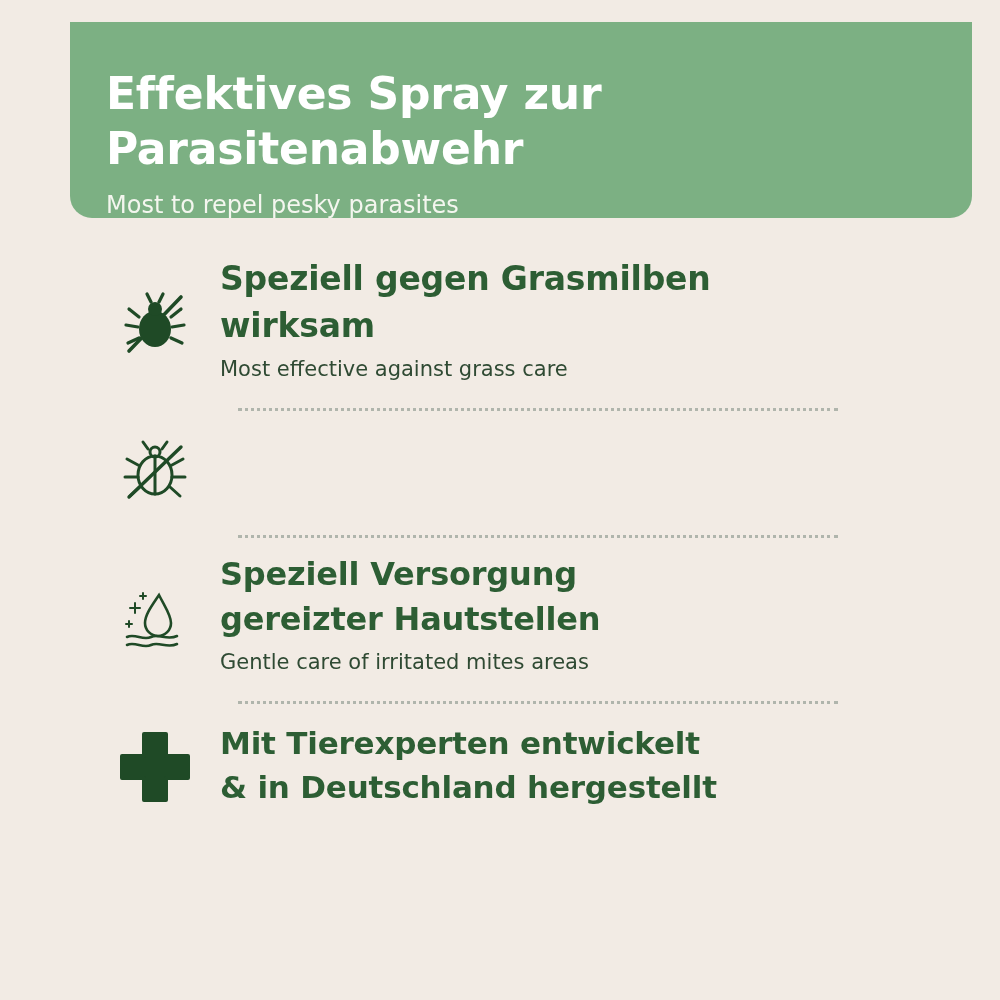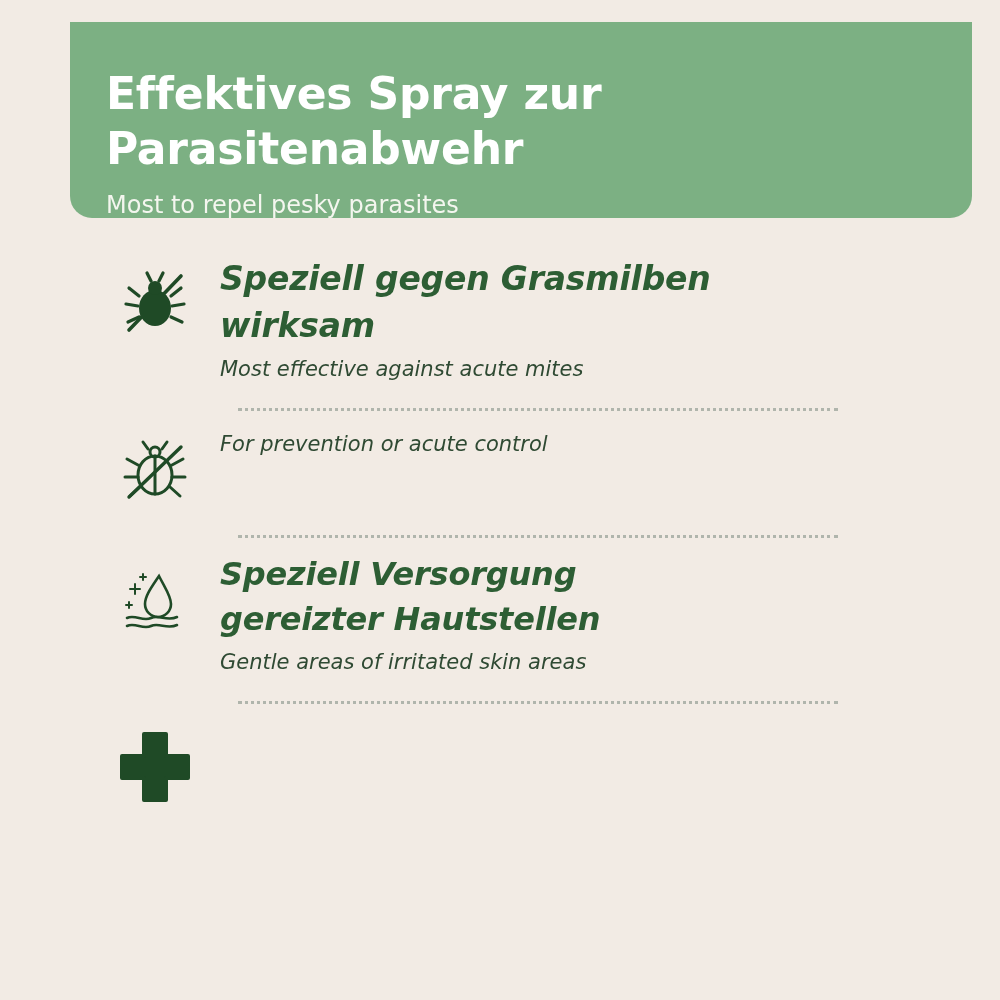--- a/index.html
+++ b/index.html
@@ -53,23 +53,22 @@
 
   
   .features {
     position: absolute;
     left: 100px;
     top: 256px;
     width: 800px;
   }
   .feature {
     display: flex;
-    align-items: flex-start;
+    align-items: center;
     padding-bottom: 6px;
-    font-style: italic;
   }
   .feature-icon {
     width: 110px;
     min-width: 110px;
     display: flex;
     justify-content: center;
     padding-top: 8px;
   }
   .feature-text {
     flex: 1;
@@ -128,21 +127,21 @@
             <path d="M56 53 L67 58"></path>
             <path d="M36 17 L32 9"></path>
             <path d="M44 17 L48 9"></path>
             <path d="M14 66 L66 12" stroke-width="3.6"></path>
           </g>
         </svg>
       </div>
       <div class="feature-text">
         <div class="feature-de">Speziell gegen Grasmilben
 wirksam</div>
-        <div class="feature-en">Most effective against acute mites</div>
+        <div class="feature-en">Most effective against grass care</div>
       </div>
     </div>
 
     <div class="divider"></div>
 
     <div class="feature f2">
       <div class="feature-icon">
         <svg width="80" height="80" viewBox="0 0 80 80">
           <g fill="none" stroke="#1f4a26" stroke-width="3" stroke-linecap="round">
             <ellipse cx="40" cy="42" rx="17" ry="19"></ellipse>
@@ -154,21 +153,20 @@
             <path d="M23 44 L10 44"></path>
             <path d="M25 54 L15 63"></path>
             <path d="M57 32 L68 26"></path>
             <path d="M57 44 L70 44"></path>
             <path d="M55 54 L65 63"></path>
             <path d="M14 64 L66 14" stroke-width="3.4"></path>
           </g>
         </svg>
       </div>
       <div class="feature-text">
-        <div class="feature-en">For prevention or acute control</div>
       </div>
     </div>
 
     <div class="divider"></div>
 
     <div class="feature f3">
       <div class="feature-icon">
         <svg width="80" height="80" viewBox="0 0 80 80">
           <g fill="none" stroke="#1f4a26" stroke-width="2.6" stroke-linecap="round">
             <path d="M44 16 C36 28 30 36 30 44 a13 13 0 0 0 26 0 c0 -8 -6 -16 -12 -28 Z"></path>
@@ -179,30 +177,32 @@
             <path d="M14 42 L14 48" stroke-width="2"></path>
             <path d="M11 45 L17 45" stroke-width="2"></path>
             <path d="M28 14 L28 20" stroke-width="2"></path>
             <path d="M25 17 L31 17" stroke-width="2"></path>
           </g>
         </svg>
       </div>
       <div class="feature-text">
         <div class="feature-de">Speziell Versorgung
 gereizter Hautstellen</div>
-        <div class="feature-en">Gentle areas of irritated skin areas</div>
+        <div class="feature-en">Gentle care of irritated mites areas</div>
       </div>
     </div>
 
     <div class="divider"></div>
 
     <div class="feature f4">
       <div class="feature-icon">
         <svg width="86" height="86" viewBox="0 0 86 86">
           <path d="M32 8 H54 V30 H76 V52 H54 V74 H32 V52 H10 V30 H32 Z" fill="#1f4a26" stroke="#1f4a26" stroke-width="4" stroke-linejoin="round"></path>
         </svg>
       </div>
       <div class="feature-text">
+        <div class="feature-de">Mit Tierexperten entwickelt
+&amp; in Deutschland hergestellt</div>
       </div>
     </div>
 
   </div>
 </div>
 
 </body></html>

